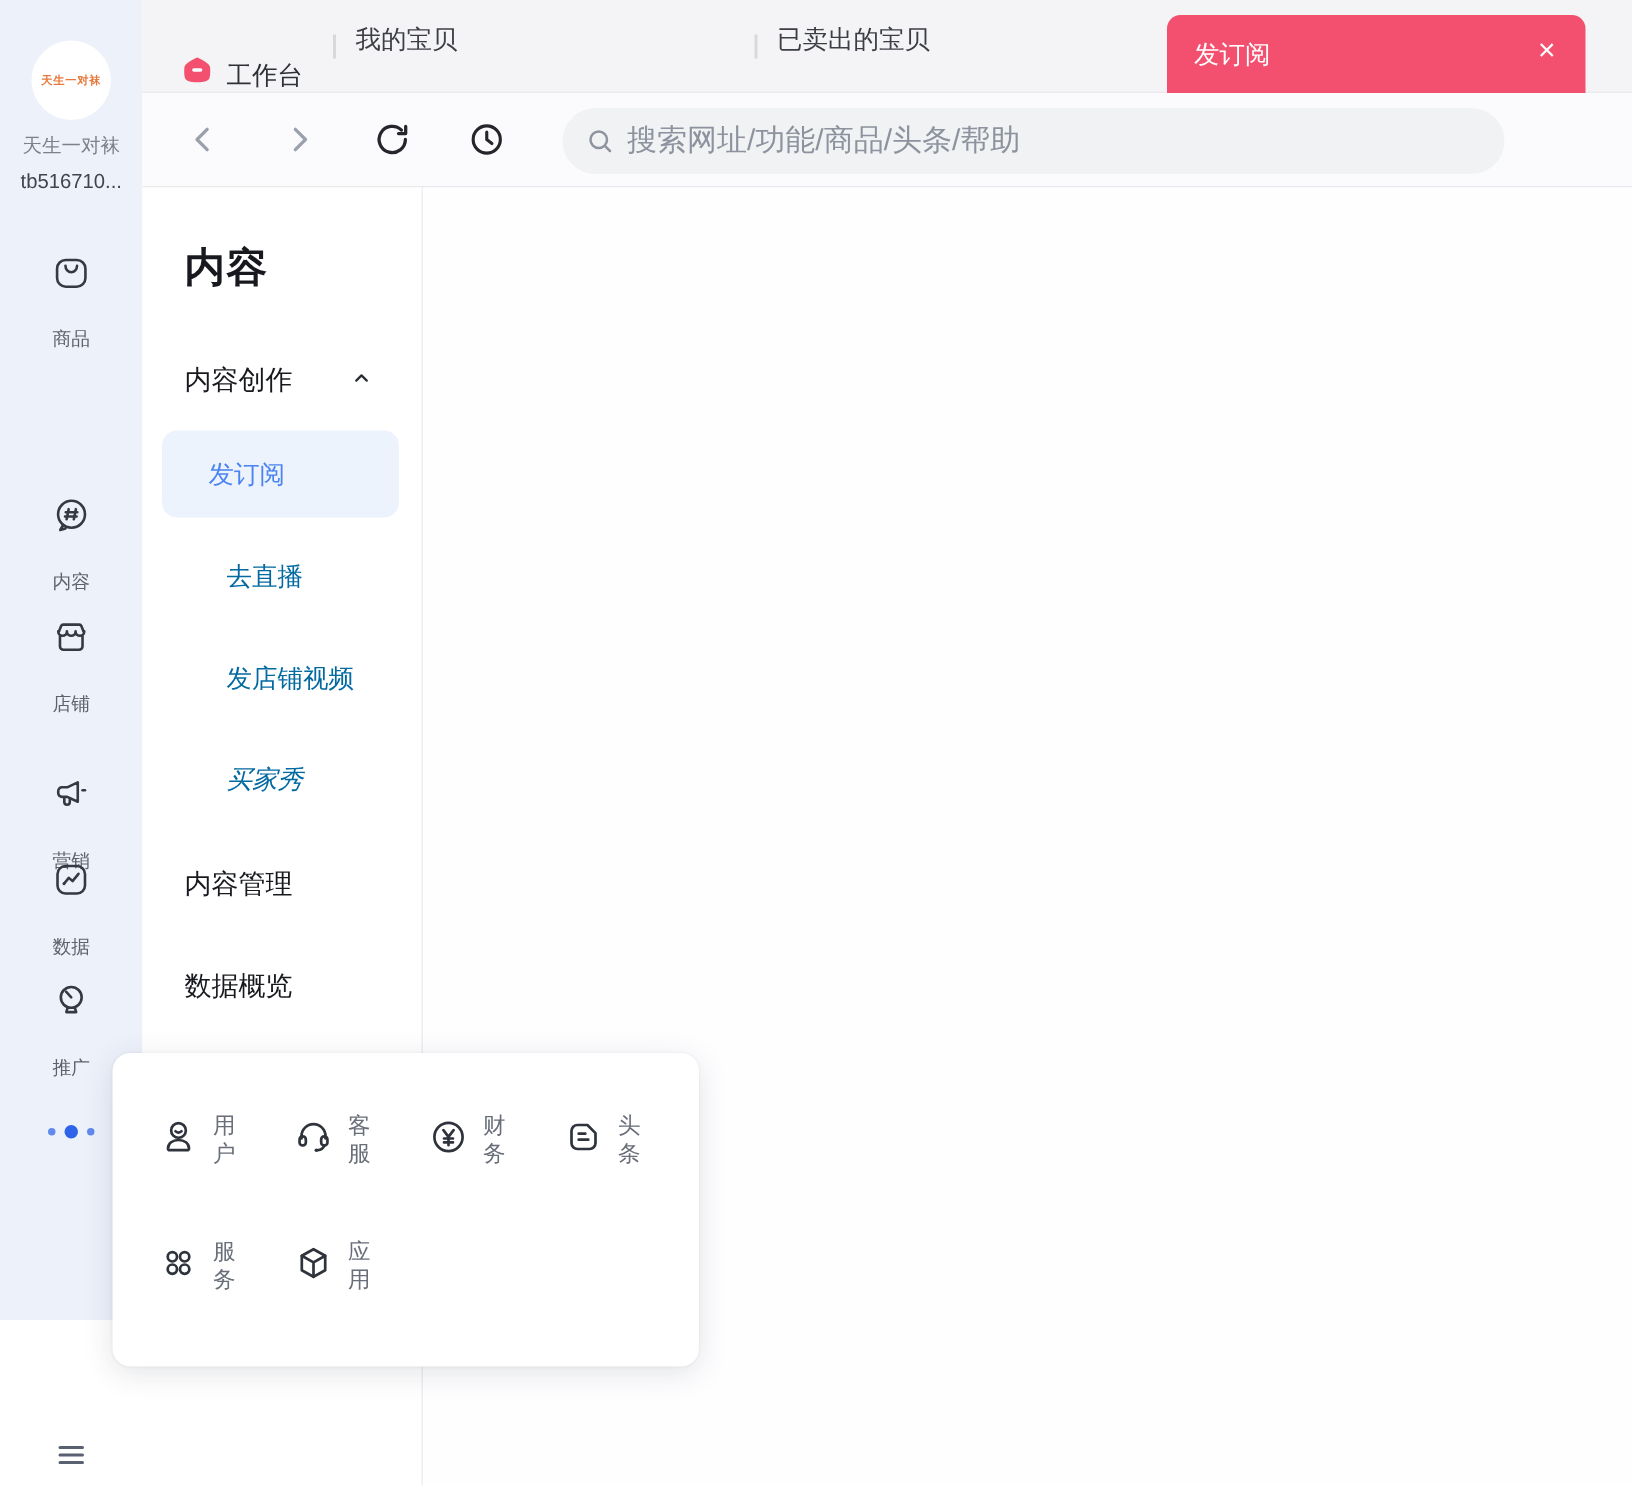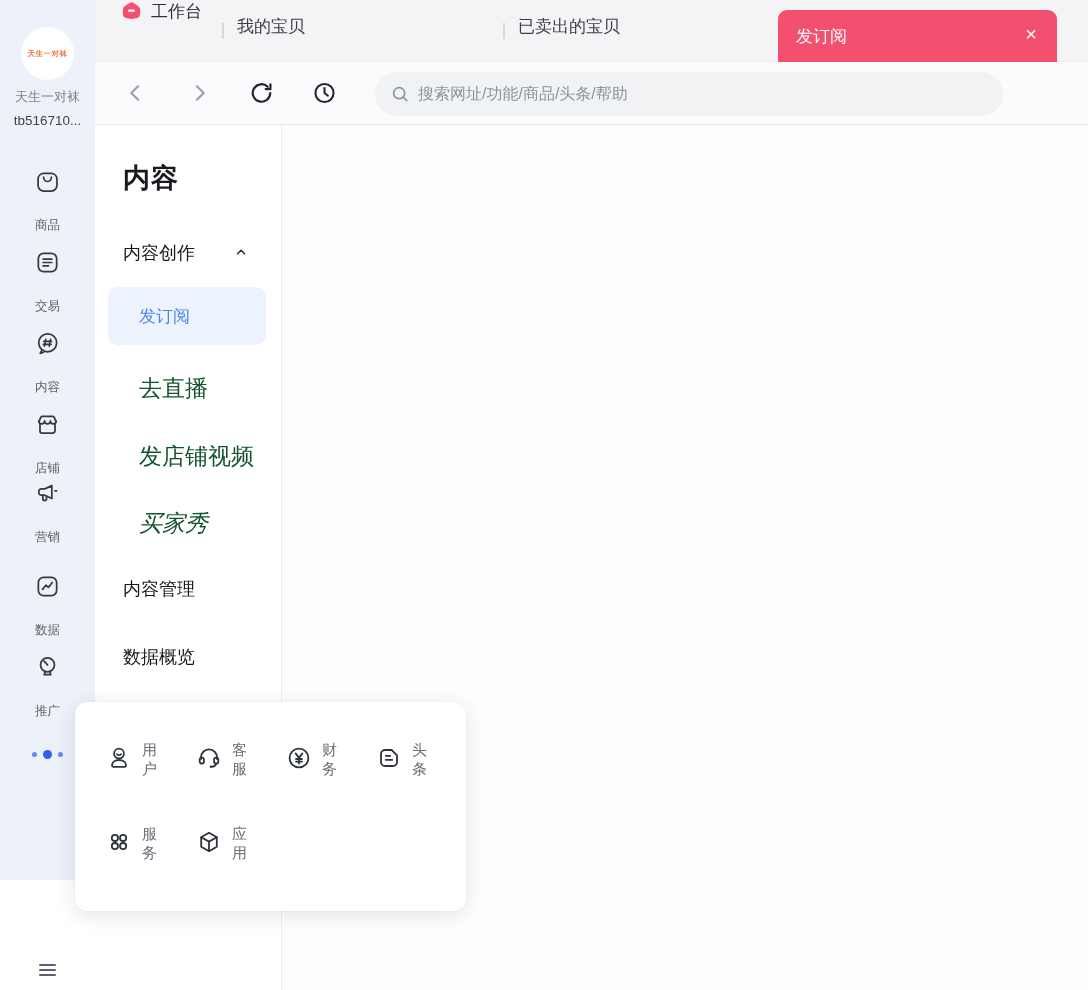--- a/index.html
+++ b/index.html
@@ -17,21 +17,21 @@
   .side-item { position:absolute; left:0; width:95px; display:flex; flex-direction:column; align-items:center; gap:18px; cursor:pointer; }
   .side-item svg { color:#343944; }
   .side-label { font-size:12.5px; color:#5d626d; }
   .side-more { position:absolute; top:746px; left:0; width:95px; height:16px; display:flex; align-items:center; justify-content:center; gap:6px; cursor:pointer; }
   .dot { width:5px; height:5px; border-radius:50%; background:#6189ee; }
   .dot.mid { width:9px; height:9px; background:#2f63e9; }
   .burger { position:absolute; top:960px; left:36px; cursor:pointer; color:#596070; }
 
   
   .tabbar { position:absolute; left:95px; top:0; width:993px; height:62px; background:#f4f4f6; border-bottom:1px solid #ebebee; }
-  .workbench { position:absolute; left:26px; top:0; height:62px; display:flex; align-items:flex-start; gap:9px;
+  .workbench { position:absolute; left:26px; top:0; height:62px; display:flex; align-items:flex-end; gap:9px;
                font-size:17px; color:#2e3137; cursor:pointer; }
   .tabsep { position:absolute; top:23px; width:1.5px; height:16px; background:#d8d8dd; }
   .sep1 { left:127px; } .sep2 { left:408px; }
   .tab { position:absolute; top:4px; height:44px; display:flex; align-items:center; font-size:17px; color:#3b3e45; cursor:pointer; }
   .tab1 { left:142px; } .tab2 { left:423px; }
   .tab-active { position:absolute; left:683px; top:10px; width:279px; height:52px; background:#f2506e;
                 border-radius:9px 9px 0 0; color:#fff; display:flex; align-items:center; padding:0 18px;
                 font-size:17px; cursor:pointer; }
   .tab-close { position:absolute; right:14px; top:46%; transform:translateY(-50%); font-size:20px; line-height:1;
                color:#fff; cursor:pointer; padding:2px 6px; }
@@ -39,34 +39,34 @@
   
   .navbar { position:absolute; left:95px; top:62px; width:993px; height:63px; background:#fbfbfd; border-bottom:1px solid #e9e9ec; }
   .nav-btn { position:absolute; top:50%; transform:translateY(-50%); cursor:pointer; display:flex; }
   .nav-back    { left:28px;  color:#9ba1ac; }
   .nav-forward { left:92px;  color:#9ba1ac; }
   .nav-refresh { left:154px; color:#24262b; }
   .nav-history { left:217px; color:#24262b; }
   .search { position:absolute; left:280px; top:10px; width:628px; height:44px; background:#f1f2f4;
             border-radius:22px; display:flex; align-items:center; padding:0 15px; gap:8px; cursor:text; }
   .search svg { color:#8f959f; flex:none; }
-  .search input { border:none; background:transparent; outline:none; font-size:16px; color:#333; width:100%;
+  .search input { border:none; background:transparent; outline:none; font-size:20px; color:#333; width:100%;
                   font-family:"Liberation Sans","DejaVu Sans",sans-serif; }
   .search input::placeholder { color:#8d939e; }
 
   
   .panel { position:absolute; left:95px; top:125px; width:187px; height:865px; background:#fff; border-right:1px solid #ededf0; }
   .panel-title { position:absolute; left:28px; top:35px; font-size:27px; font-weight:600; color:#17191e; letter-spacing:1px; }
   .panel-group { position:absolute; left:28px; font-size:18px; color:#17191e; cursor:pointer; }
   .g-create { top:116px; } .g-manage { top:452px; } .g-overview { top:520px; }
   .caret { position:absolute; left:139px; top:120px; color:#2b2e34; cursor:pointer; display:flex; }
   .item-selected { position:absolute; left:13px; top:162px; width:158px; height:58px; background:#ecf3fd;
                    border-radius:10px; display:flex; align-items:center; padding-left:31px; font-size:17px;
                    color:#4b84f2; cursor:pointer; }
-  .panel-item { position:absolute; left:44px; font-size:23px; color:#14532d; cursor:pointer; }
+  .panel-item { position:absolute; left:56px; font-size:17px; color:#0369a1; cursor:pointer; }
   .i-live { top:248px; } .i-video { top:316px; } .i-buyer { top:383px;font-style:italic; }
 
   
   .main { position:absolute; left:283px; top:125px; width:805px; height:865px; background:#fefeff; }
 
   
   .popup { position:absolute; left:75px; top:702px; width:391px; height:209px; background:#fff; border-radius:12px;
            box-shadow:0 4px 20px rgba(40,50,70,.13), 0 0 2px rgba(40,50,70,.07); }
   .popup-item { position:absolute; width:64px; display:flex; align-items:center; gap:9px; cursor:pointer; }
   .popup-item svg { color:#2f333c; }
@@ -89,29 +89,20 @@
     <div class="side-item" style="top:168px">
       <span>
         <svg width="27" height="27" viewBox="0 0 28 28" fill="none" stroke="currentColor" stroke-width="1.8" stroke-linecap="round" stroke-linejoin="round">
           <rect x="4.2" y="5.5" width="19.6" height="18.5" rx="6"></rect>
             <path d="M10 9.5a4 4.5 0 0 0 8 0"></path>
         </svg>
       </span>
       <span class="side-label">商品</span>
     </div>
 
-    <div class="side-item" style="top:249px">
-      <span>
-        <svg width="27" height="27" viewBox="0 0 28 28" fill="none" stroke="currentColor" stroke-width="1.8" stroke-linecap="round" stroke-linejoin="round">
-          <rect x="4.5" y="4.5" width="19" height="19" rx="5.5"></rect>
-            <path d="M9.5 10.5h9M9.5 14h9M9.5 17.5h5.5"></path>
-        </svg>
-      </span>
-      <span class="side-label">交易</span>
-    </div>
 
     <div class="side-item" style="top:330px">
       <span>
         <svg width="27" height="27" viewBox="0 0 28 28" fill="none" stroke="currentColor" stroke-width="1.8" stroke-linecap="round" stroke-linejoin="round">
           <circle cx="14.2" cy="13.3" r="9.3"></circle>
             <path d="M8.3 20.9 6.4 24.2l3.6-1.1"></path>
           <path d="M12.2 9.8l-1.4 7M17.2 9.8l-1.4 7M10.2 11.9h8M9.7 14.9h8"></path>
         </svg>
       </span>
       <span class="side-label">内容</span>
@@ -121,21 +112,21 @@
       <span>
         <svg width="27" height="27" viewBox="0 0 28 28" fill="none" stroke="currentColor" stroke-width="1.8" stroke-linecap="round" stroke-linejoin="round">
           <path d="M5.5 10.3 7 6.6a1.6 1.6 0 0 1 1.5-1h11a1.6 1.6 0 0 1 1.5 1l1.5 3.7"></path>
           <path d="M5 10.3a3 3 0 0 0 6 0 3 3 0 0 0 6 0 3 3 0 0 0 6 0"></path>
           <path d="M6.2 13.8v6.7a2.5 2.5 0 0 0 2.5 2.5h10.6a2.5 2.5 0 0 0 2.5-2.5v-6.7"></path>
         </svg>
       </span>
       <span class="side-label">店铺</span>
     </div>
 
-    <div class="side-item" style="top:480px">
+    <div class="side-item" style="top:516px">
       <span>
         <svg width="27" height="27" viewBox="0 0 28 28" fill="none" stroke="currentColor" stroke-width="1.8" stroke-linecap="round" stroke-linejoin="round">
           <path d="M18.5 5.8v13.4l-7.3-3.4H7.6A2.6 2.6 0 0 1 5 13.2v-1.4a2.6 2.6 0 0 1 2.6-2.6h3.6z"></path>
           <path d="M9.2 16.2v3.2a1.9 1.9 0 0 0 3.8 0v-2.6"></path>
             <path d="M21.8 11.2h1.7"></path>
         </svg>
       </span>
       <span class="side-label">营销</span>
     </div>
 

